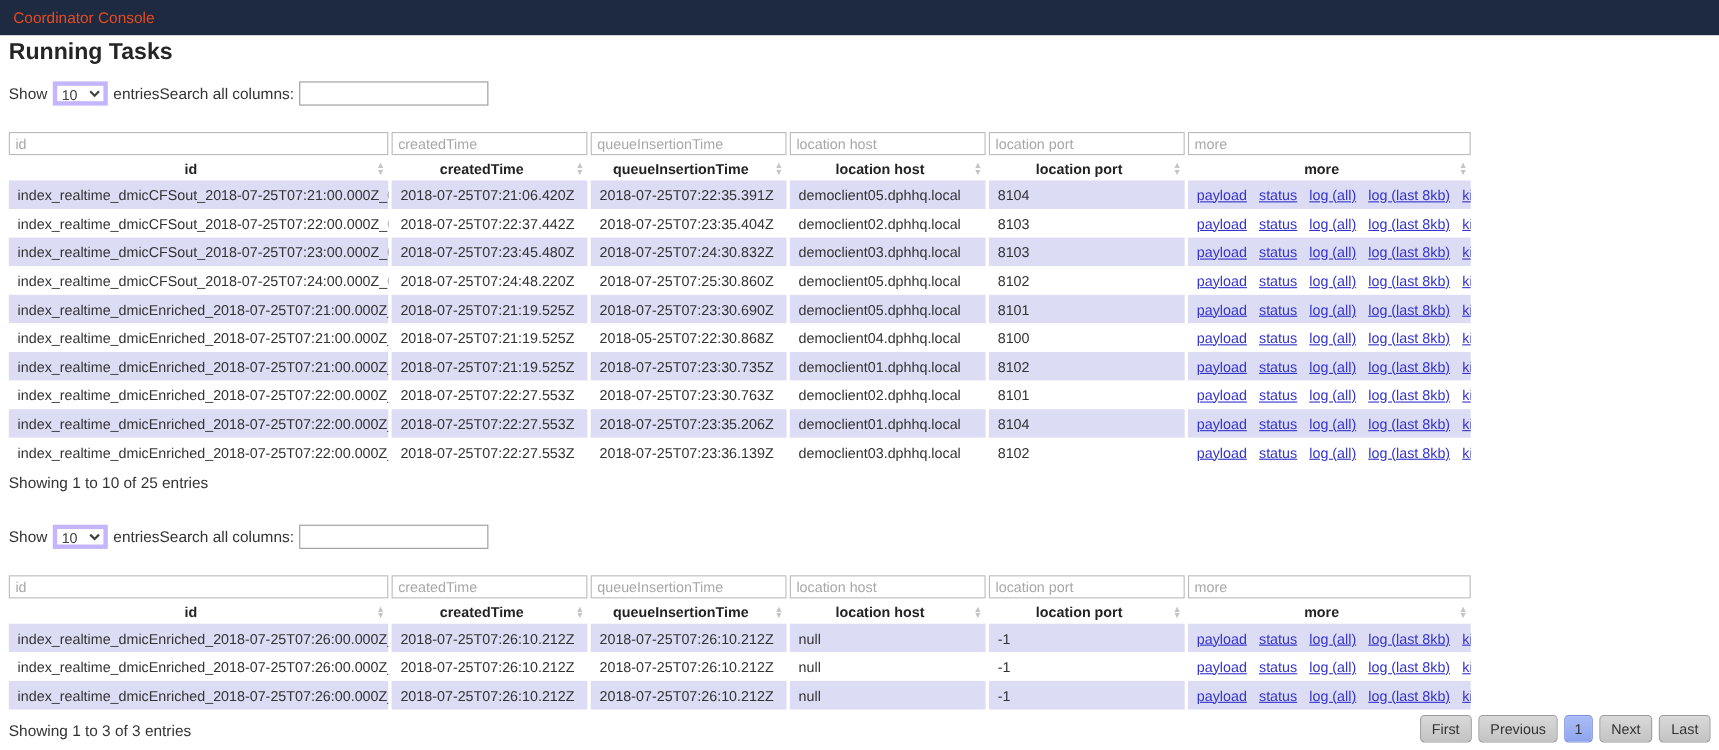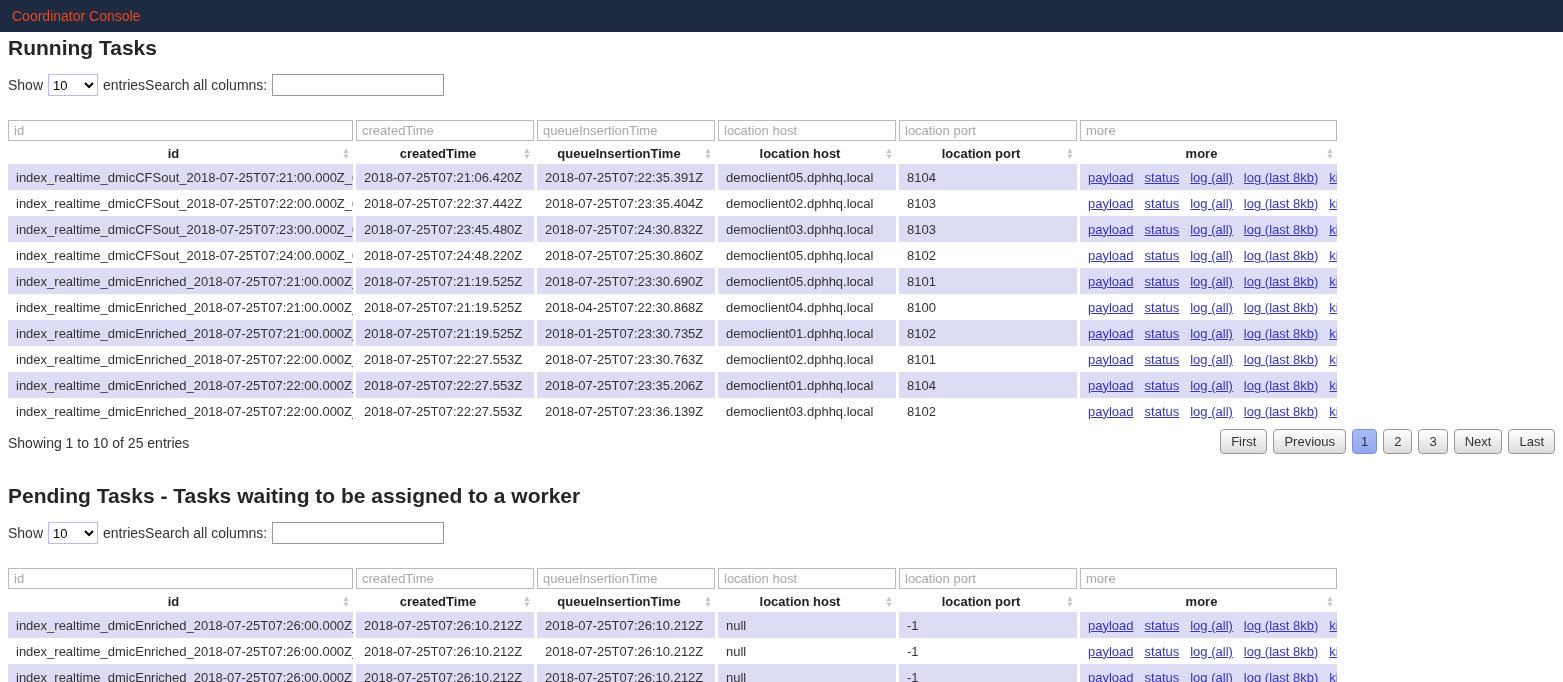--- a/index.html
+++ b/index.html
@@ -31,21 +31,21 @@
   
   .dt-wrapper { width: 1547px; }
 
   .dt-topbar {
     display: flex; justify-content: flex-start; align-items: center;
     margin-bottom: 7px; font-size: 14px; color: #333;
   }
   .dt-length { display: flex; align-items: center; gap: 5px; }
   .dt-length select {
     font-size: 13px; height: 22px; width: 50px;
-    border: 1px solid #c4b5fd; background: #fff; color: #000000;
+    border: 4px solid #c4b5fd; background: #fff; color: #404040;
   }
   .dt-search { display: flex; align-items: center; gap: 5px; }
   .dt-search input {
     width: 172px; height: 22px; border: 1px solid #999;
     font-size: 13px; padding: 2px 4px; background: #fff;
   }
 
   
   table.dt {
     border-collapse: separate; border-spacing: 3px 0;
@@ -219,29 +219,29 @@
               <td>index_realtime_dmicEnriched_2018-07-25T07:21:00.000Z_0_0</td>
               <td>2018-07-25T07:21:19.525Z</td>
               <td>2018-07-25T07:23:30.690Z</td>
               <td>democlient05.dphhq.local</td>
               <td>8101</td>
               <td class="more-cell"><a href="#">payload</a><a href="#">status</a><a href="#">log (all)</a><a href="#">log (last 8kb)</a><a href="#">kill</a></td>
             </tr>
             <tr class="even">
               <td>index_realtime_dmicEnriched_2018-07-25T07:21:00.000Z_0_1</td>
               <td>2018-07-25T07:21:19.525Z</td>
-              <td>2018-04-25T07:22:30.868Z</td>
+              <td>2018-05-25T07:22:30.868Z</td>
               <td>democlient04.dphhq.local</td>
               <td>8100</td>
               <td class="more-cell"><a href="#">payload</a><a href="#">status</a><a href="#">log (all)</a><a href="#">log (last 8kb)</a><a href="#">kill</a></td>
             </tr>
             <tr class="odd">
               <td>index_realtime_dmicEnriched_2018-07-25T07:21:00.000Z_0_2</td>
               <td>2018-07-25T07:21:19.525Z</td>
-              <td>2018-01-25T07:23:30.735Z</td>
+              <td>2018-07-25T07:23:30.735Z</td>
               <td>democlient01.dphhq.local</td>
               <td>8102</td>
               <td class="more-cell"><a href="#">payload</a><a href="#">status</a><a href="#">log (all)</a><a href="#">log (last 8kb)</a><a href="#">kill</a></td>
             </tr>
             <tr class="even">
               <td>index_realtime_dmicEnriched_2018-07-25T07:22:00.000Z_0_0</td>
               <td>2018-07-25T07:22:27.553Z</td>
               <td>2018-07-25T07:23:30.763Z</td>
               <td>democlient02.dphhq.local</td>
               <td>8101</td>
@@ -261,35 +261,25 @@
               <td>2018-07-25T07:23:36.139Z</td>
               <td>democlient03.dphhq.local</td>
               <td>8102</td>
               <td class="more-cell"><a href="#">payload</a><a href="#">status</a><a href="#">log (all)</a><a href="#">log (last 8kb)</a><a href="#">kill</a></td>
             </tr>
           </tbody>
       </table>
 
       <div class="dt-bottombar">
         <div class="dt-info">Showing 1 to 10 of 25 entries</div>
-        <div class="dt-paginate">
-            <span class="pgbtn">First</span>
-            <span class="pgbtn">Previous</span>
-            <span class="pgbtn active">1</span>
-            <span class="pgbtn">2</span>
-            <span class="pgbtn">3</span>
-            <span class="pgbtn">Next</span>
-            <span class="pgbtn">Last</span>
-          </div>
       </div>
     </div>
   </section>
 
   <section class="section-gap">
-    <h2 class="section-heading">Pending Tasks - Tasks waiting to be assigned to a worker</h2>
 
     <div class="dt-wrapper">
       <div class="dt-topbar">
         <div class="dt-length">
           <span>Show</span>
           <select><option>10</option></select>
           <span>entries</span>
         </div>
         <div class="dt-search">
           <span>Search all columns:</span>

